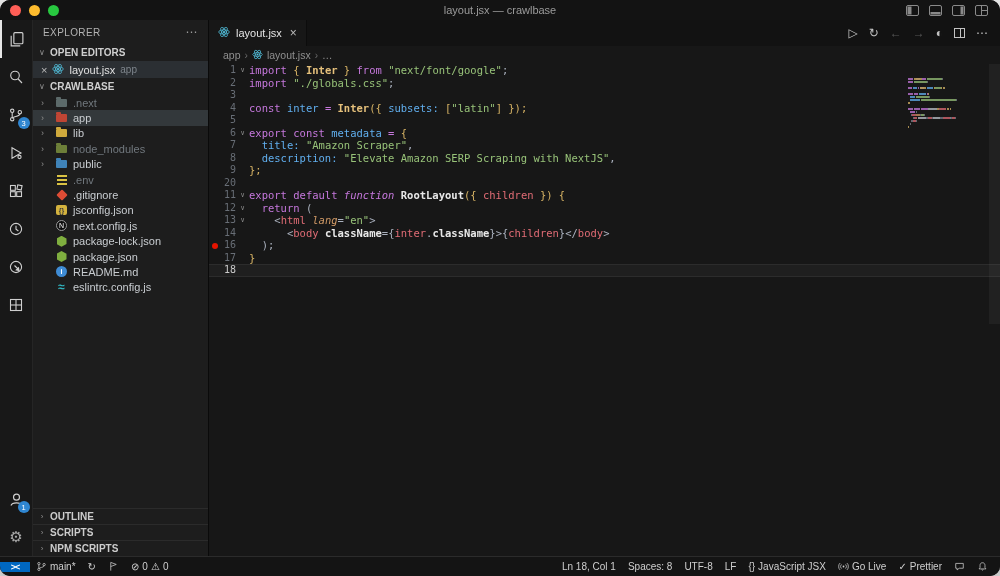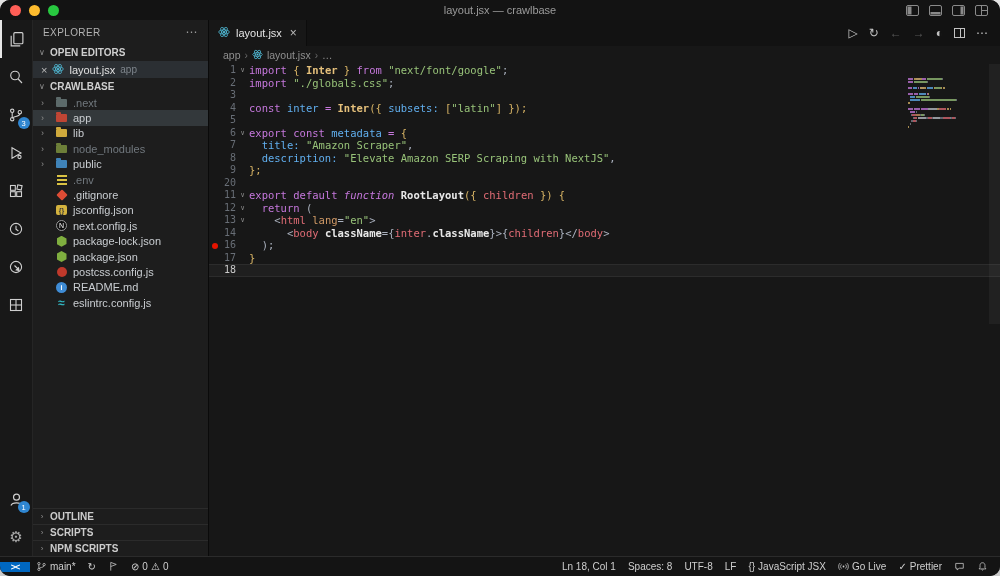--- a/index.html
+++ b/index.html
@@ -77,21 +77,21 @@
   .codearea { position:relative; flex:1; overflow:hidden; }
   .codelens { margin-left:40px; padding-left:13px; font-size:9px; color:#646b73; height:12px; line-height:12px; font-family:"DejaVu Sans Mono", monospace; }
   .cline { position:relative; height:12.5px; line-height:12.5px; display:flex; font-family:"DejaVu Sans Mono", monospace; font-size:10.5px; }
   .cline.active { background:rgba(255,255,255,.035); box-shadow:inset 0 1px 0 #2c2c2c, inset 0 -1px 0 #2c2c2c;flex-direction:column; }
   .cline.active .lnum { color:#cacaca; }
   .bp { position:absolute; left:3px; top:3.5px; width:6px; height:6px; border-radius:50%; background:#e51400; }
   .lnum { width:27px; text-align:right; color:#686e76; flex:none; font-size:10px; }
   .lfold { width:13px; text-align:center; color:#8a8a8a; font-size:7px; flex:none; }
   .ltxt { white-space:pre; }
   .tk-k{color:#c678dd}.tk-ki{color:#c678dd;font-style:italic}.tk-s{color:#98c379}.tk-v{color:#61afef}
-  .tk-y{color:#e5c07b;font-weight:bold}.tk-pn{color:#d8b465}.tk-t{color:#e06c75}.tk-a{color:#d19a66;}
+  .tk-y{color:#e5c07b;font-weight:bold}.tk-pn{color:#d8b465}.tk-t{color:#e06c75}.tk-a{color:#d19a66;font-style:italic}
   .tk-w{color:#e8e8e8;font-weight:bold}.tk-c{color:#e06c75}.tk-d{color:#abb2bf}
 
   .minimap { position:absolute; top:14px; right:22px; width:70px; }
   .mm-row { height:2px; margin-bottom:1px; display:flex; }
   .mm-row span { height:2px; display:inline-block; opacity:.75; }
   .vscroll { position:absolute; top:0; right:0; width:11px; height:260px; background:rgba(130,130,130,.10); }
 
   
   .statusbar { height:20px; background:#141414; border-top:1px solid #2b2b2b; display:flex; align-items:center; font-size:10px; color:#cfcfcf; flex:none; }
   .remote { width:30px; height:100%; background:#0067c0; color:#fff; display:flex; align-items:center; justify-content:center; font-size:9px; font-weight:bold; letter-spacing:-1px; }
@@ -309,27 +309,20 @@
               <span class="fi fi-node"></span>
             </span>
             <span class="tlabel">package-lock.json</span>
           </div>
           <div class="trow">
             <span class="tchev"></span>
             <span class="icw">
               <span class="fi fi-node"></span>
             </span>
             <span class="tlabel">package.json</span>
-          </div>
-          <div class="trow">
-            <span class="tchev"></span>
-            <span class="icw">
-              <span class="fi fi-post"></span>
-            </span>
-            <span class="tlabel">postcss.config.js</span>
           </div>
           <div class="trow">
             <span class="tchev"></span>
             <span class="icw">
               <span class="fi fi-read">i</span>
             </span>
             <span class="tlabel">README.md</span>
           </div>
           <div class="trow">
             <span class="tchev"></span>

